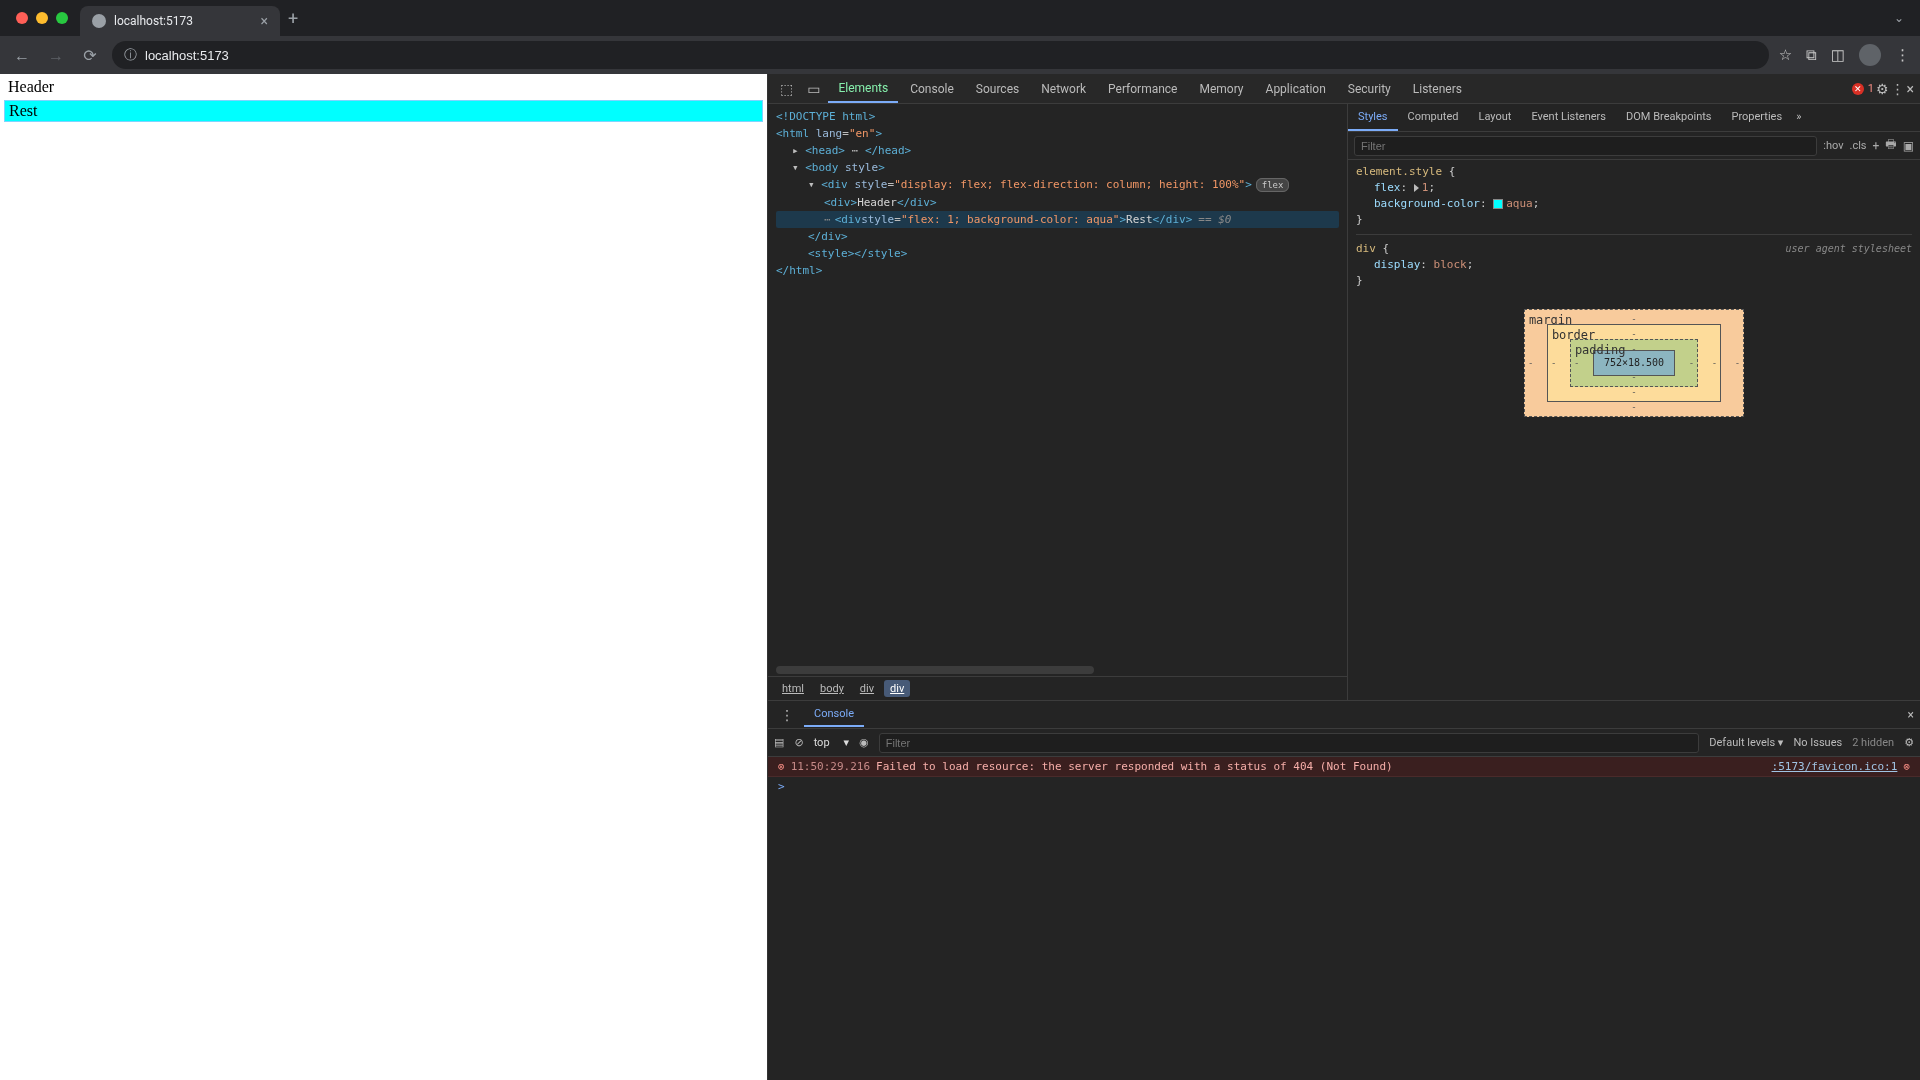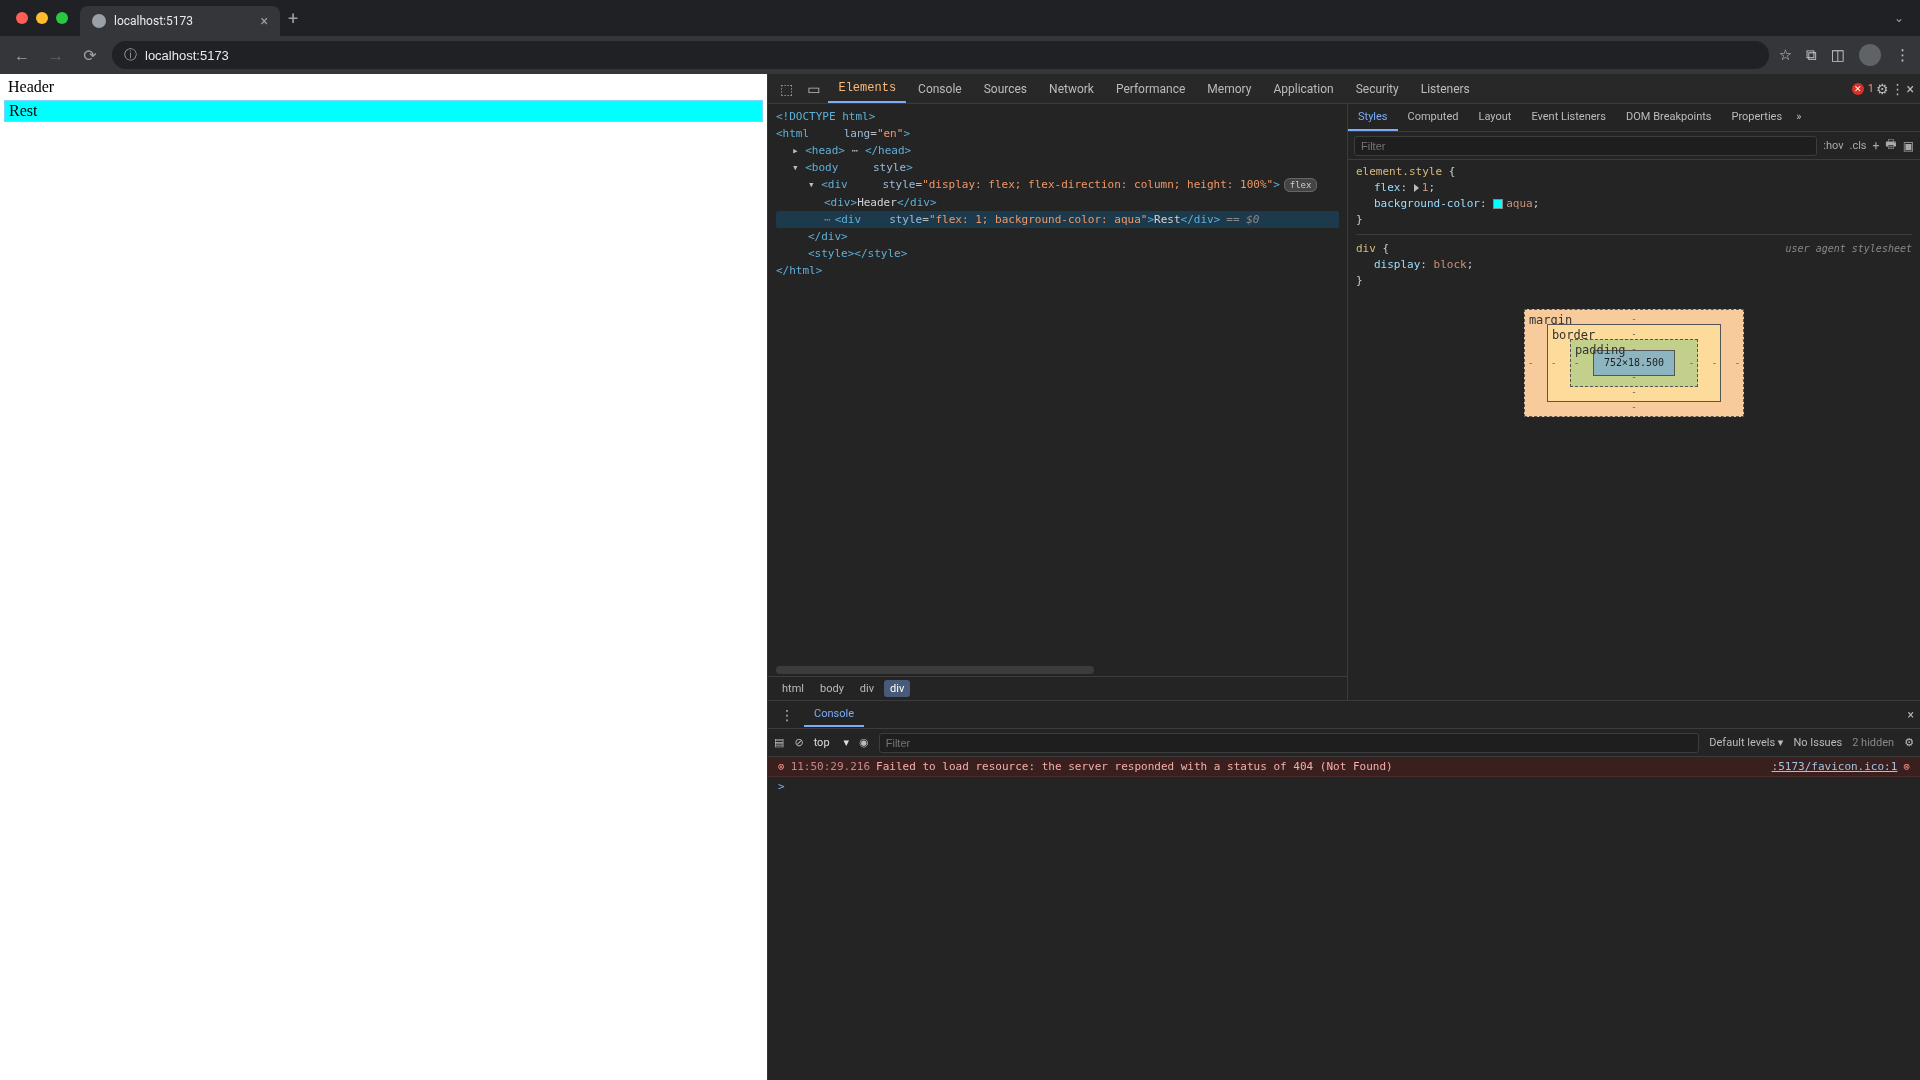--- a/index.html
+++ b/index.html
@@ -33,46 +33,46 @@
   .content-area { flex: 1; display: flex; min-height: 0; background: #fff; }
   .page-viewport { width: 768px; background: #fff; display: flex; flex-direction: column; border-right: 1px solid #333; }
   .page-header { font-family: "Times New Roman", serif; font-size: 16px; color: #000; padding: 4px 8px; }
   .page-rest-container { padding: 0 4px 4px 4px; }
   .page-rest { font-family: "Times New Roman", serif; font-size: 16px; color: #000; background: aqua; padding: 1px 4px; border: 1px solid #7fd4ff; }
 
   
   .devtools { flex: 1; display: flex; flex-direction: column; background: #242424; min-width: 0; }
   .dt-tabs { height: 30px; display: flex; align-items: center; border-bottom: 1px solid #3c3c3c; padding: 0 6px; gap: 2px; background: #282828; }
   .dt-tab { padding: 6px 10px; font-size: 12px; color: #bbb; cursor: pointer; white-space: nowrap; }
-  .dt-tab.active { color: #fdba74; border-bottom: 2px solid #7cacf8; font-family: Liberation Mono, monospace; }
+  .dt-tab.active { color: #86efac; border-bottom: 2px solid #7cacf8; }
   .dt-tab.icon { font-size: 14px; padding: 4px 6px; color: #bbb; }
   .dt-tabs-spacer { flex: 1; }
   .error-badge { display: flex; align-items: center; gap: 4px; color: #f28b82; font-size: 11px; }
   .error-dot { width: 12px; height: 12px; border-radius: 50%; background: #d93025; color:#fff; display:flex; align-items:center; justify-content:center; font-size:9px;}
   .dt-gear { color: #bbb; font-size: 14px; }
 
   .dt-main-row { flex: 1; display: flex; min-height: 0; }
   .elements-panel { flex: 0 0 580px; display: flex; flex-direction: column; border-right: 1px solid #3c3c3c; min-width: 0;}
   .dom-tree { flex: 1; overflow: auto; font-family: Menlo, Consolas, monospace; font-size: 11px; line-height: 17px; padding: 4px 8px; color: #bdbdbd; }
   .dom-line { white-space: nowrap; }
   .dom-line.selected { background: #0e639c55; border-radius: 2px; display: flex; align-items: center;}
   .indent-1 { padding-left: 16px; }
   .indent-2 { padding-left: 32px; }
   .indent-3 { padding-left: 48px; }
   .tag-b { color: #5db0d7; }
-  .attr-n { color: #9bbbdc; margin-left: 28px; }
+  .attr-n { color: #9bbbdc; }
   .attr-v { color: #f29766; }
   .txt { color: #d4d4d4; }
   .flex-pill { background: #444; color: #ccc; font-size: 9px; padding: 1px 5px; border-radius: 6px; border:1px solid #666; margin-left:4px; }
   .eq0 { color: #888; font-style: italic; margin-left: 6px; }
   .ellipsis-gutter { color:#888; margin-right:4px; }
   .dom-scrollbar { height:8px; background:#3c3c3c; margin:0 8px 2px 8px; border-radius:4px; width:55%;}
 
   .breadcrumb { height: 24px; border-top: 1px solid #3c3c3c; display: flex; align-items: center; padding: 0 8px; gap: 4px; font-size: 11px; }
-  .crumb { padding: 2px 6px; color: #bbb; border-radius: 3px; }
+  .crumb { padding: 2px 6px; color: #bbb; border-radius: 3px; text-decoration: underline; }
   .crumb.active { background: #475a77; color: #fff; }
 
   .styles-panel { flex: 1; display: flex; flex-direction: column; min-width: 0;}
   .styles-tabs { height: 28px; display: flex; border-bottom: 1px solid #3c3c3c; align-items: stretch; overflow:hidden;}
   .s-tab { padding: 6px 10px; font-size: 11px; color: #bbb; white-space: nowrap;}
   .s-tab.active { color: #7cacf8; border-bottom: 2px solid #7cacf8; }
   .s-tab.more { padding: 6px 4px; }
   .filter-row { height: 28px; display: flex; align-items: center; border-bottom: 1px solid #3c3c3c; padding: 0 6px; gap: 6px;}
   .filter-input { flex: 1; background: #1e1e1e; border: 1px solid #3c3c3c; border-radius: 3px; height: 20px; padding: 0 6px; color: #ccc; font-size: 11px; outline:none;}
   .filter-extra { font-size: 11px; color: #aaa; }

